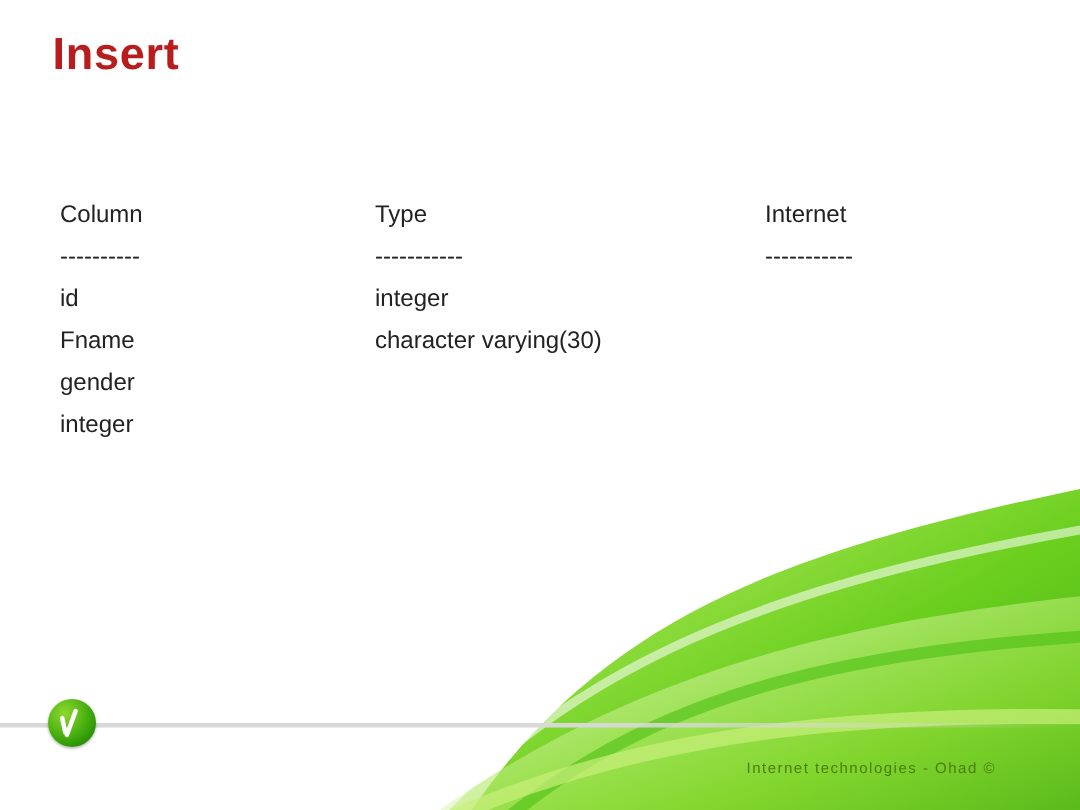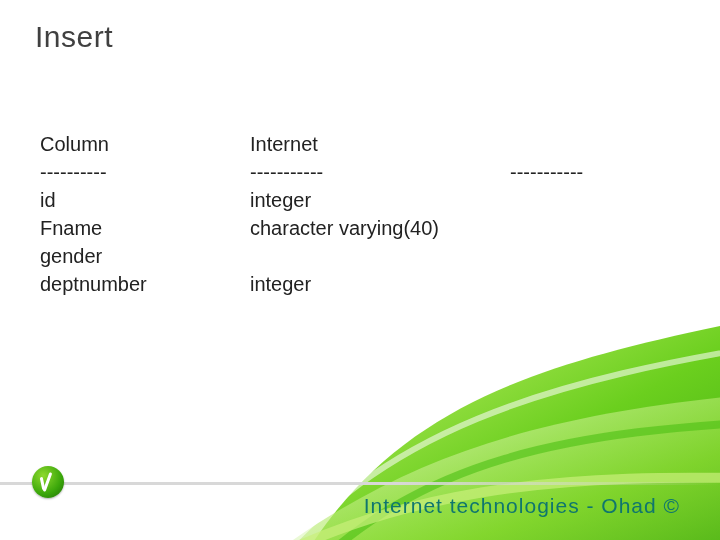--- a/index.html
+++ b/index.html
@@ -1,61 +1,61 @@
 <!DOCTYPE html>
 <html><head>
 <meta charset="utf-8">
 <style>
   html,body{margin:0;padding:0;width:720px;height:540px;background:#fff;font-family:Arial,Helvetica,sans-serif;color:#222;overflow:hidden;position:relative}
   .slide{position:relative;width:720px;height:540px}
-  .title{position:absolute;left:35px;top:20px;font-size:30px;font-weight:400;letter-spacing:0.5px;color:#404040}
-  .table{position:absolute;left:40px;top:130px;font-size:20px;line-height:28px;color:#222}
+  .title{position:absolute;left:35px;top:20px;font-size:30px;font-weight:700;letter-spacing:0.5px;color:#b91c1c}
+  .table{position:absolute;left:40px;top:130px;font-size:16px;line-height:28px;color:#222}
   .row{display:flex}
   .col1{width:210px}
   .col2{width:260px}
   .col3{width:160px}
   .footer-bar{position:absolute;left:0;right:0;bottom:55px;height:3px;background:linear-gradient(to right,#d8d8d8 0%,#d8d8d8 55%,rgba(216,216,216,0) 100%)}
-  .footer-text{position:absolute;right:40px;bottom:22px;font-size:21px;color:#0f766e;letter-spacing:1px}
+  .footer-text{position:absolute;right:56px;bottom:22px;font-size:10px;color:#4d7c0f;letter-spacing:1px}
   .swoosh{position:absolute;right:-40px;bottom:-40px;width:520px;height:340px;pointer-events:none}
   .logo{position:absolute;left:32px;bottom:42px;width:32px;height:32px;border-radius:50%;background:radial-gradient(circle at 35% 30%,#8ed92e 0%,#3aa60a 60%,#1e6b05 100%);box-shadow:0 1px 2px rgba(0,0,0,.3)}
   .logo:before{content:"";position:absolute;left:14px;top:6px;width:3px;height:20px;background:#fff;border-radius:2px;transform:rotate(20deg)}
   .logo:after{content:"";position:absolute;left:9px;top:11px;width:3px;height:13px;background:#fff;border-radius:2px;transform:rotate(-12deg)}
   svg{display:block}
 </style>
 </head>
 <body>
 <div class="slide">
 
   <div class="title">Insert</div>
 
   <div class="table">
     <div class="row">
       <div class="col1">Column</div>
+      <div class="col2">Type</div>
       <div class="col3"> Internet</div>
     </div>
     <div class="row">
       <div class="col1">----------</div>
       <div class="col2">-----------</div>
       <div class="col3">-----------</div>
     </div>
     <div class="row">
       <div class="col1">id</div>
       <div class="col2">integer</div>
     </div>
     <div class="row">
       <div class="col1">Fname</div>
-      <div class="col2">character  varying(40)</div>
+      <div class="col2">character  varying(30)</div>
       <div class="col3"></div>
     </div>
     <div class="row">
       <div class="col1">gender</div>
       <div class="col3"></div>
     </div>
     <div class="row">
-      <div class="col1">deptnumber</div>
       <div class="col2">integer</div>
       <div class="col3"></div>
     </div>
   </div>
 
   <svg class="swoosh" viewBox="0 0 520 340" preserveAspectRatio="none">
     <defs>
       <linearGradient id="g1" x1="0" y1="0" x2="1" y2="1">
         <stop offset="0%" stop-color="#d4f57a"></stop>
         <stop offset="50%" stop-color="#6bcf1e"></stop>

